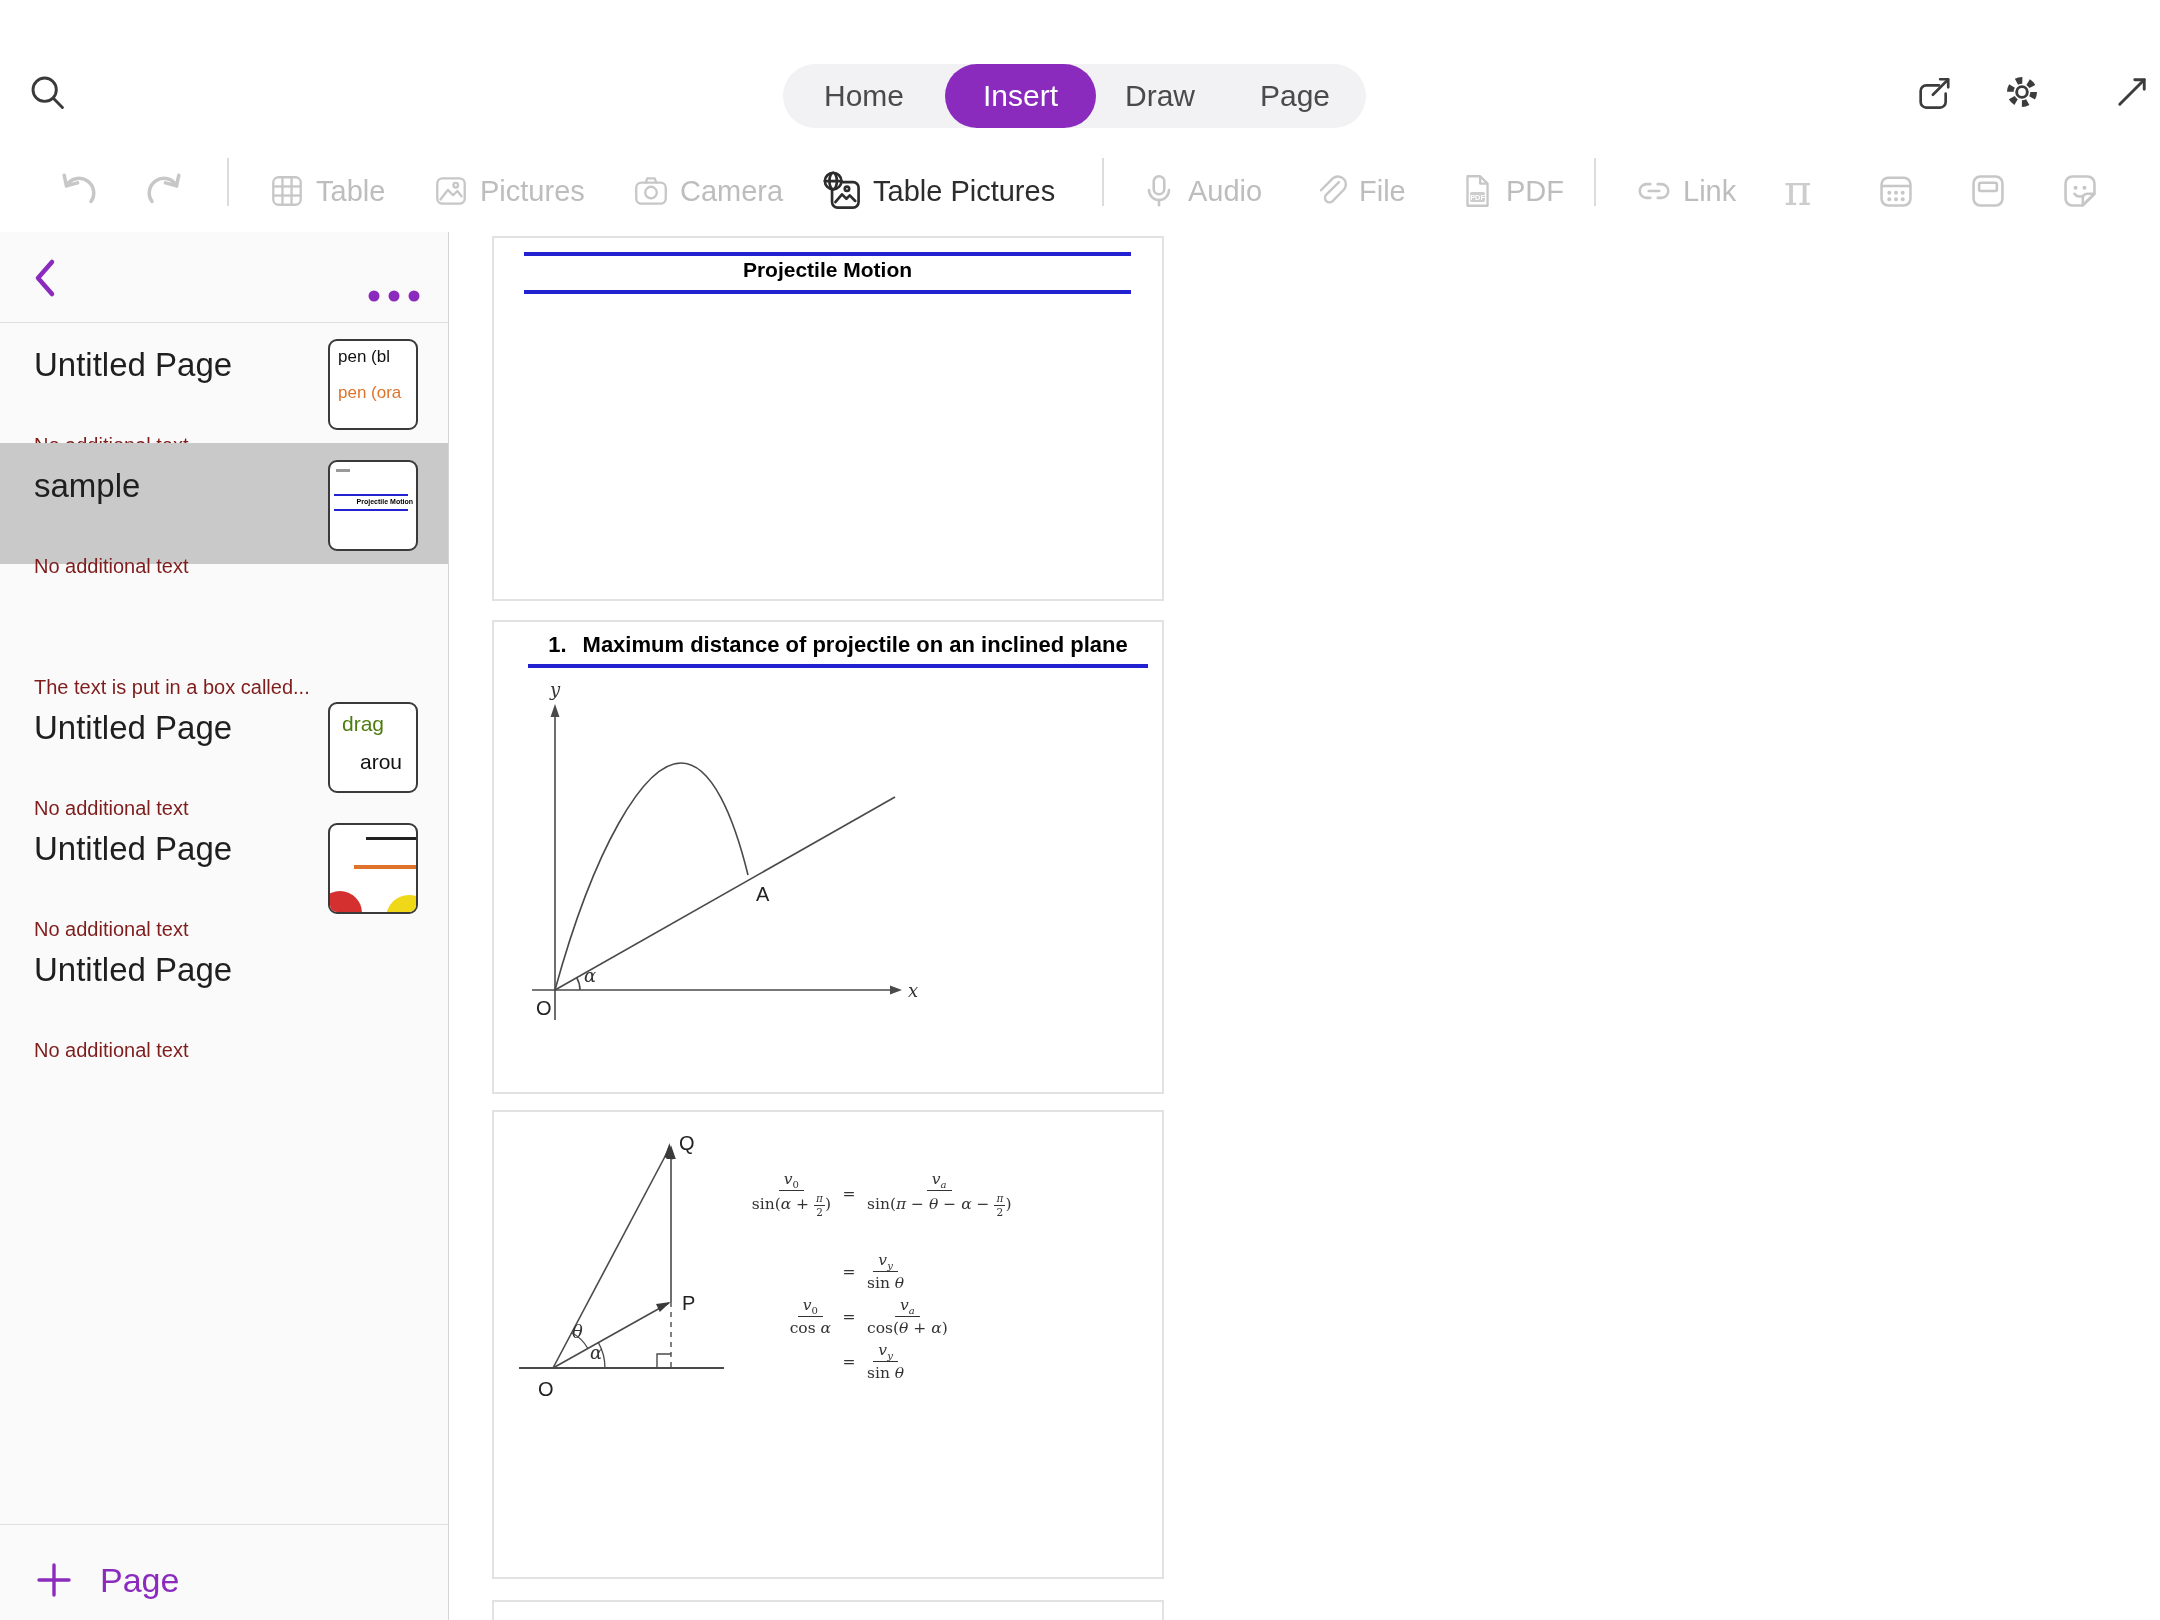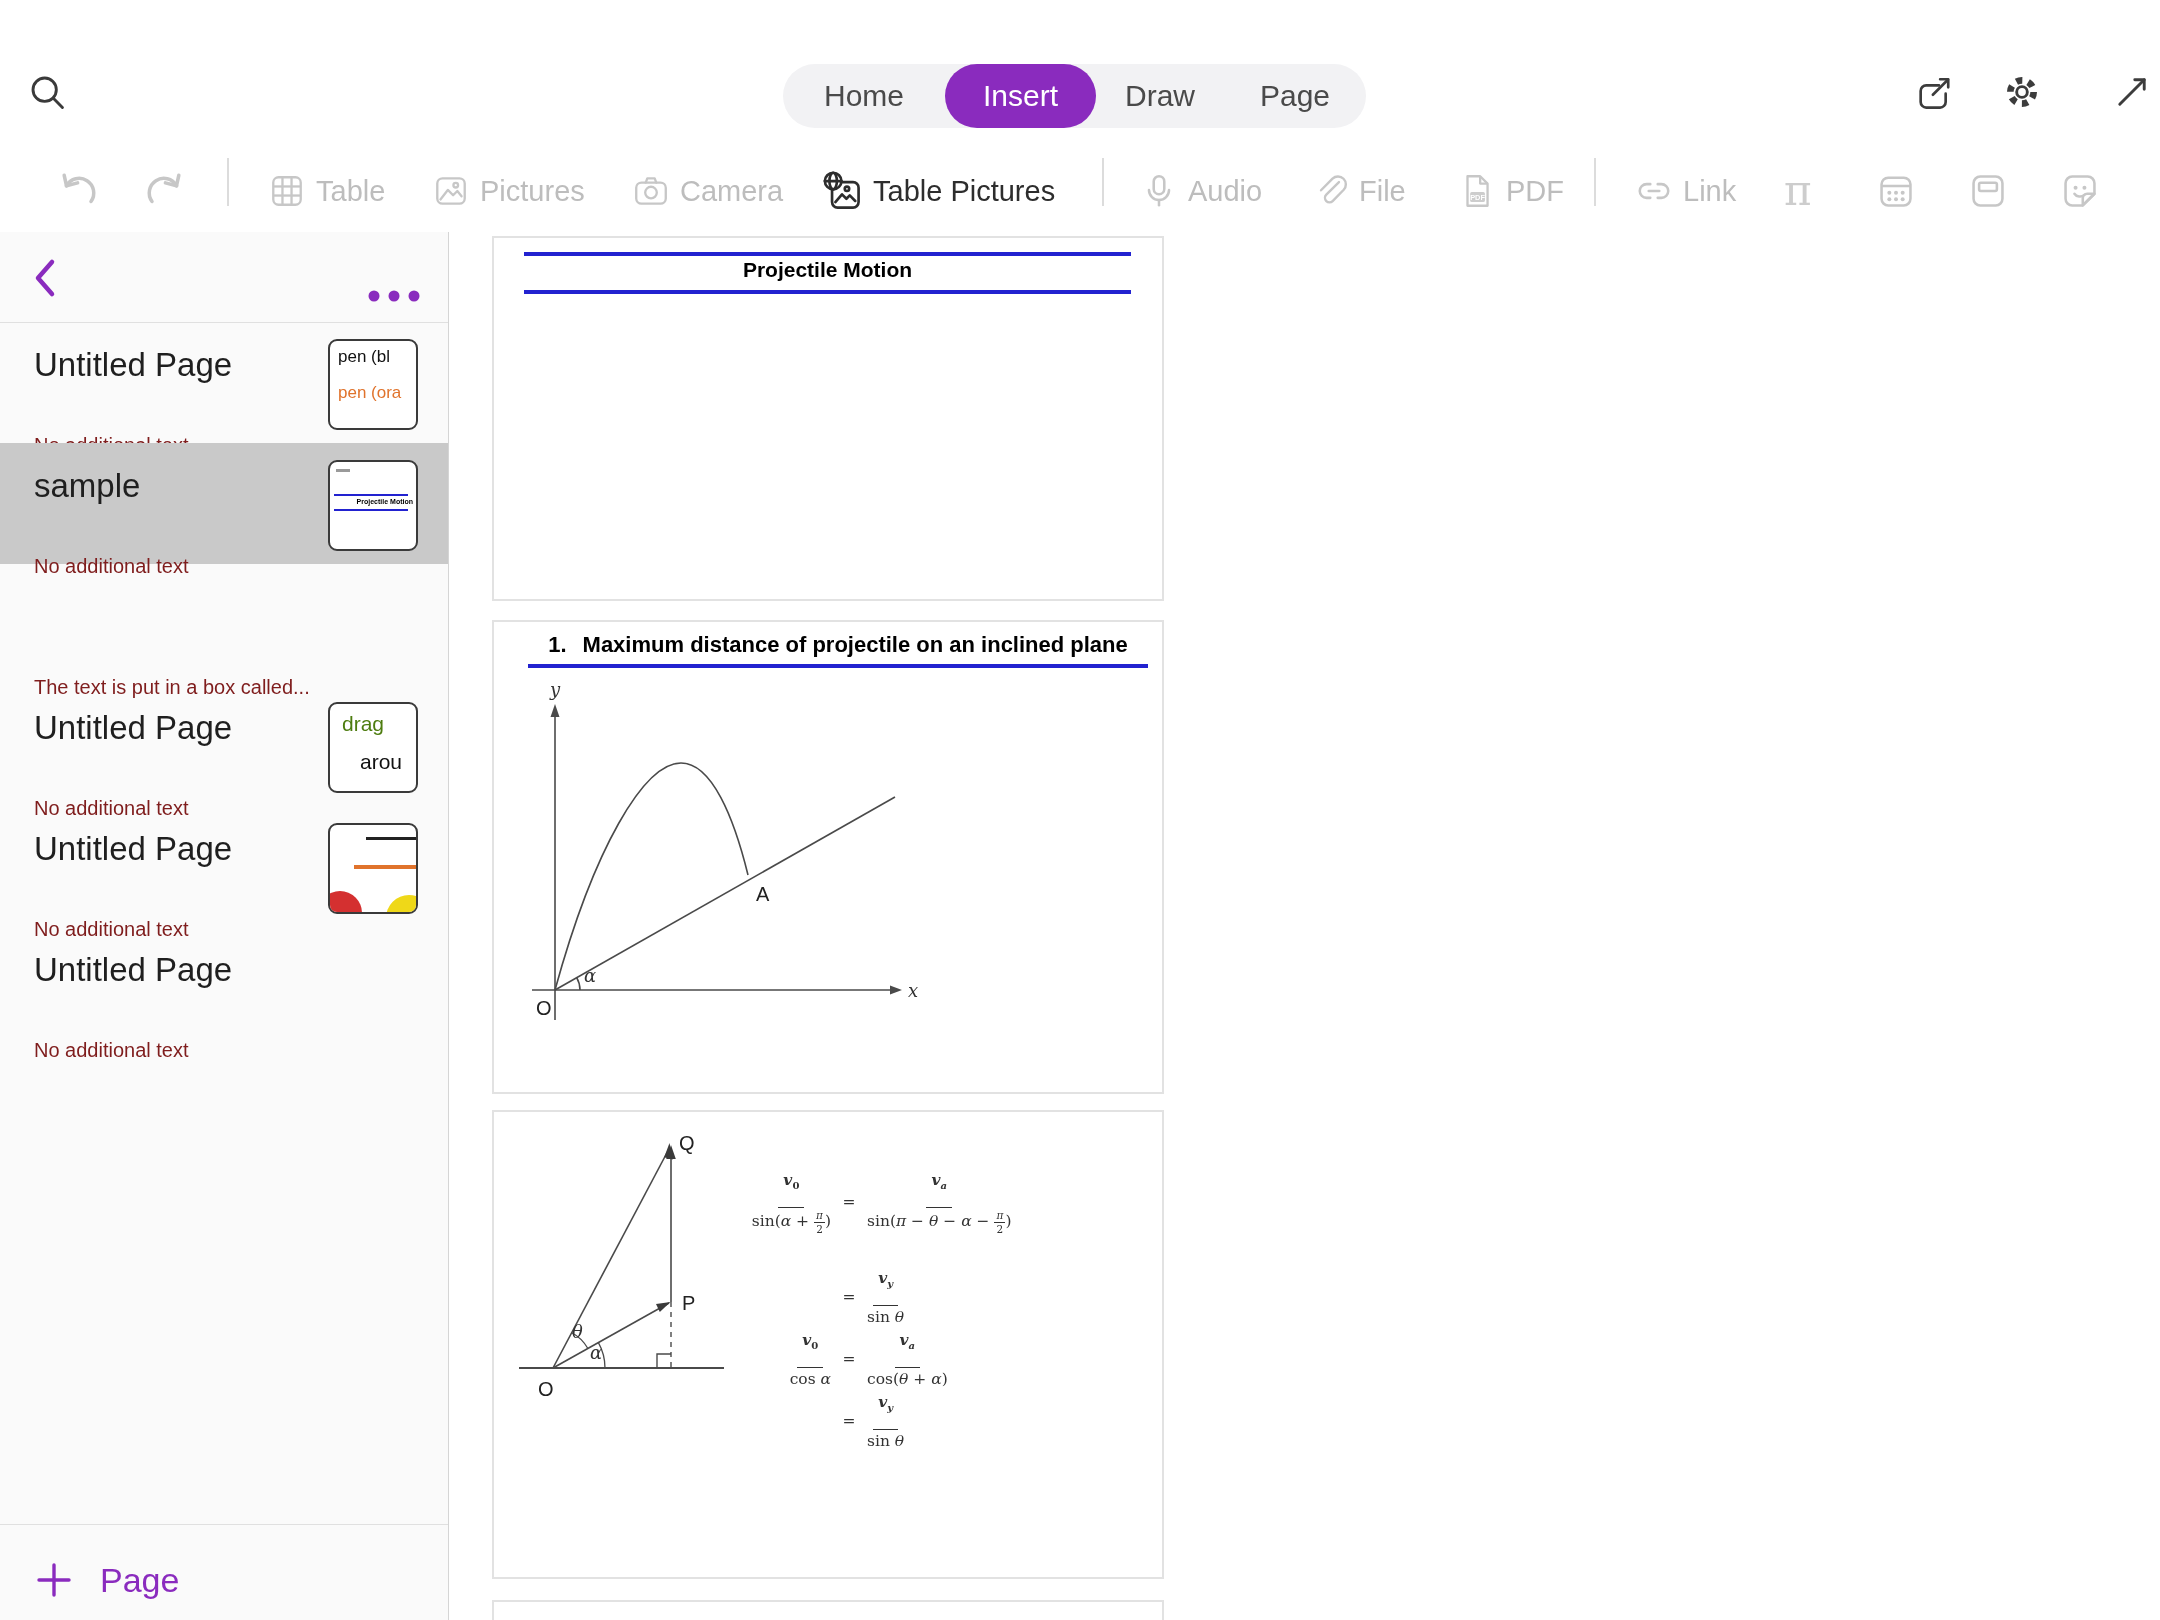--- a/index.html
+++ b/index.html
@@ -62,21 +62,21 @@
   .diag{stroke:#4a4a4a;stroke-width:1.6;fill:none;}
   .diaglbl{font-family:"Liberation Sans",sans-serif;font-size:20px;fill:#222;}
   .mathlbl{font-family:"DejaVu Serif",serif;font-style:italic;font-size:18px;fill:#333;}
 
   
   .eqs{position:absolute;left:250px;top:58px;font-family:"DejaVu Serif",serif;font-size:15.5px;color:#333;}
   .eqrow{display:grid;grid-template-columns:92px 26px auto;align-items:center;}
   .eqrow .lhs{justify-self:end;} .eqrow .eq{justify-self:center;}
   .eqrow .rhs{justify-self:start;white-space:nowrap;}
   .fr{display:inline-flex;flex-direction:column;align-items:center;vertical-align:middle;text-align:center;}
-  .fr>.nu{padding:0 5px 16px;border-bottom:1.6px solid #333;white-space:nowrap;font-weight:bold;}
+  .fr>.nu{padding:0 5px 0;border-bottom:1.6px solid #333;white-space:nowrap;}
   .fr>.de{padding:2px 5px 0;white-space:nowrap;}
   .sfr{display:inline-flex;flex-direction:column;align-items:center;vertical-align:middle;font-size:10.5px;line-height:1;}
   .sfr>.nu{padding:0 2px 1px;border-bottom:1.2px solid #333;}
   .sfr>.de{padding:1px 2px 0;}
   .it{font-style:italic;}
   sub{font-size:.65em;}
   .mt1{margin-top:34px;}.mt2{margin-top:4px;}
 
   
   .mini-date{position:absolute;left:6px;top:7px;width:14px;height:3px;background:#9a9a9a;}

